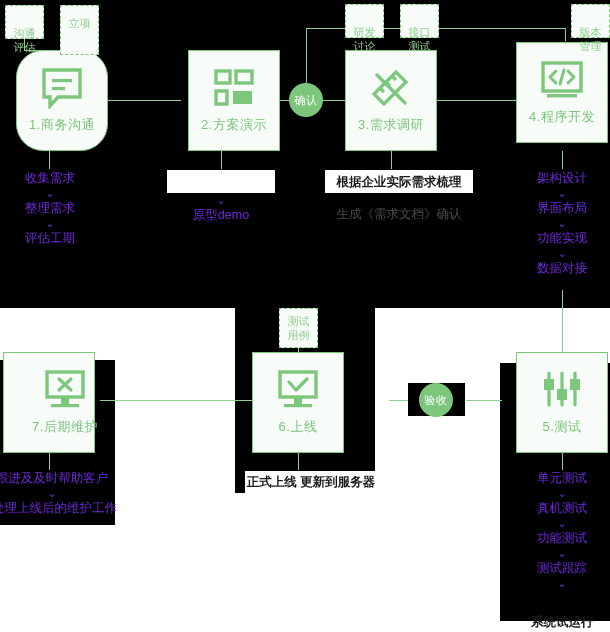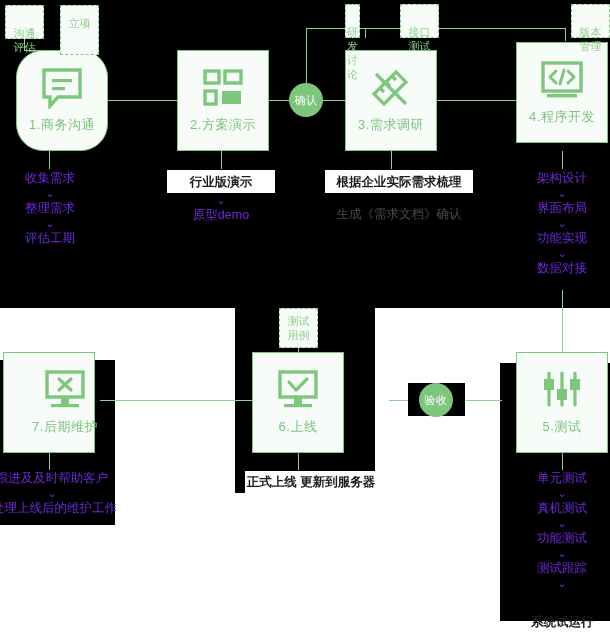--- a/index.html
+++ b/index.html
@@ -153,21 +153,21 @@
 
   <div class="vline" style="left:298px;top:348px;height:14px;"></div>
 
   <div class="vline" style="left:562px;top:452px;height:18px;"></div>
   <div class="vline" style="left:298px;top:452px;height:18px;"></div>
   <div class="vline" style="left:49px;top:452px;height:18px;"></div>
 
   <div class="tag" style="left:5px;top:5px;width:39px;height:34px;">沟通
 评估</div>
   <div class="tag" style="left:60px;top:5px;width:39px;height:50px;padding-top:10px;">立项</div>
-  <div class="tag" style="left:345px;top:4px;width:15px;height:34px;">研发
+  <div class="tag" style="left:345px;top:4px;width:39px;height:34px;">研发
 讨论</div>
   <div class="tag" style="left:400px;top:4px;width:39px;height:34px;">接口
 测试</div>
   <div class="tag" style="left:571px;top:4px;width:39px;height:34px;">版本
 管理</div>
   <div class="tag" style="left:279px;top:308px;width:39px;height:40px;padding-top:5px;">测试
 用例</div>
 
   <div class="circle" style="left:289px;top:83px;">确认</div>
   <div class="circle" style="left:419px;top:383px;">验收</div>
@@ -176,21 +176,21 @@
     <span class="ico">
       <svg width="44" height="42" viewBox="0 0 44 42">
         <path d="M4 3 H40 V30 H18 L10 39 V30 H4 Z" fill="none" stroke="#7dc77d" stroke-width="3.4"></path>
         <rect x="12" y="12" width="20" height="3.2" fill="#7dc77d"></rect>
         <rect x="12" y="20" width="13" height="3.2" fill="#7dc77d"></rect>
       </svg>
     </span>
     <span class="clabel">1.商务沟通</span>
   </div>
 
-  <div class="card" style="left:177px;top:50px;">
+  <div class="card" style="left:188px;top:50px;">
     <span class="ico">
       <svg width="44" height="42" viewBox="0 0 44 42">
         <rect x="4" y="4" width="14" height="12" fill="none" stroke="#7dc77d" stroke-width="3.4"></rect>
         <rect x="24" y="4" width="16" height="12" fill="none" stroke="#7dc77d" stroke-width="3.4"></rect>
         <rect x="4" y="24" width="11" height="13" fill="none" stroke="#7dc77d" stroke-width="3.4"></rect>
         <rect x="21" y="24" width="19" height="13" fill="#7dc77d"></rect>
       </svg>
     </span>
     <span class="clabel">2.方案演示</span>
   </div>
@@ -265,21 +265,20 @@
 
   <div class="steps light" style="left:0;top:170px;width:100px;">
     <div class="st">收集需求</div>
     <div class="chev">⌄</div>
     <div class="st">整理需求</div>
     <div class="chev">⌄</div>
     <div class="st">评估工期</div>
   </div>
 
   <div class="plate" style="left:167px;top:170px;width:108px;height:23px;"></div>
-  <div class="capt" style="left:167px;top:174px;width:108px;">行业版演示</div>
   <div class="steps light" style="left:171px;top:194px;width:100px;">
     <div class="chev">⌄</div>
     <div class="st">原型demo</div>
   </div>
 
   <div class="plate" style="left:325px;top:170px;width:148px;height:23px;"></div>
   <div class="capt" style="left:325px;top:174px;width:148px;">根据企业实际需求梳理</div>
   <div class="capt sub" style="left:325px;top:206px;width:148px;">生成《需求文档》确认</div>
 
   <div class="steps light" style="left:512px;top:170px;width:100px;">

